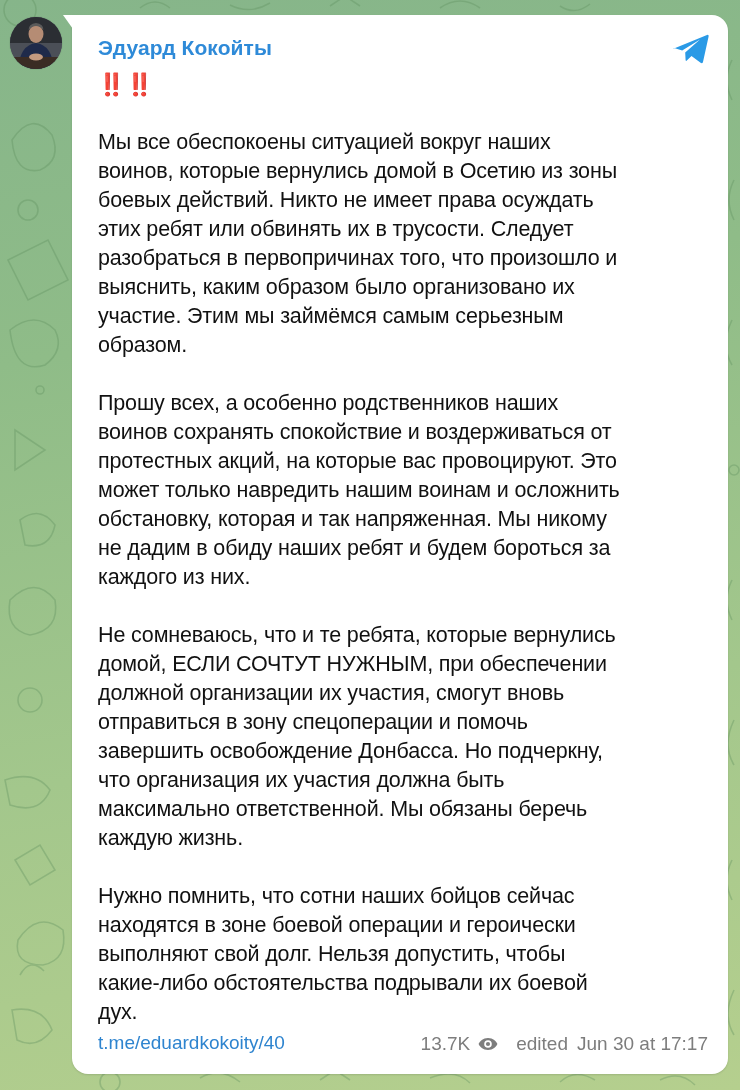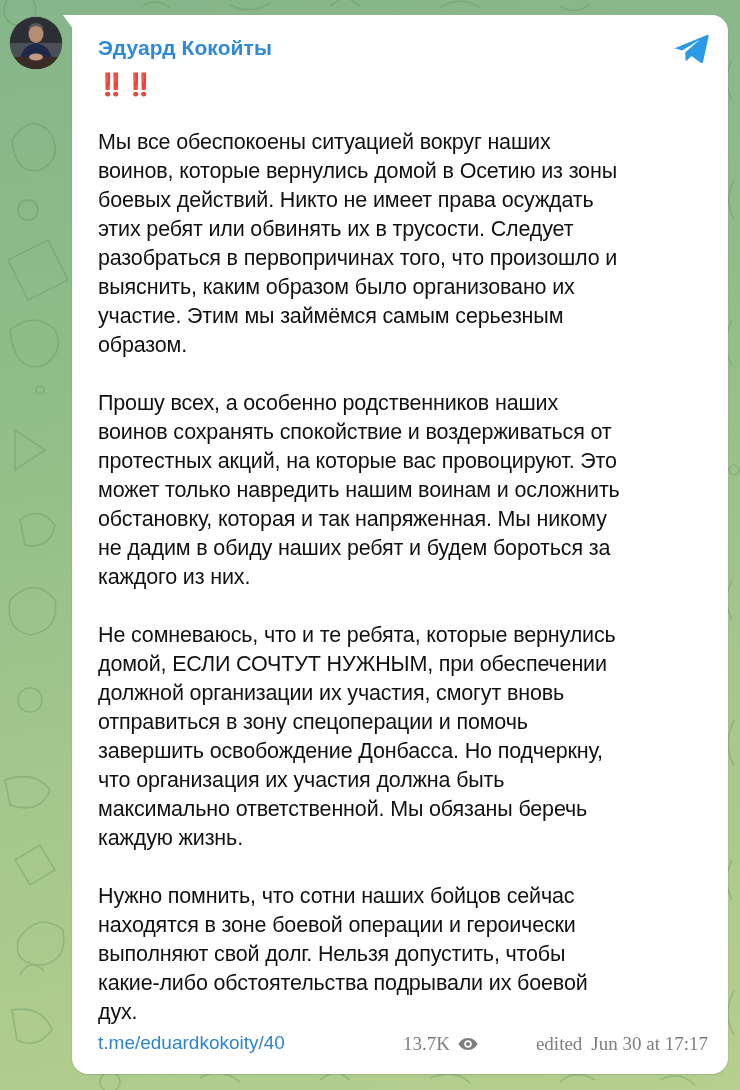--- a/index.html
+++ b/index.html
@@ -108,30 +108,28 @@
     .link {
       color: #2e84cf;
       text-decoration: none;
     }
     .meta {
       margin-left: auto;
       display: flex;
       align-items: center;
       color: #7d7d7d;
       font-size: 19px;
-      font-family: Liberation Serif, serif;
     }
     .eye-icon {
       width: 20px;
       height: 14px;
       margin: 0 18px 0 8px;
     }
     .edited {
       margin-right: 9px;
-      margin-left: 40px;
     }
   </style>
 </head>
 <body>
 
 <svg class="bg-pattern" width="740" height="1090" viewBox="0 0 740 1090">
   <g fill="none" stroke="#5e8f5e" stroke-width="1.6">
     <circle cx="20" cy="10" r="16"></circle>
     <path d="M12 140 q20 -30 40 -5 q10 25 -12 35 q-25 5 -28 -30z"></path>
     <circle cx="28" cy="210" r="10"></circle>

